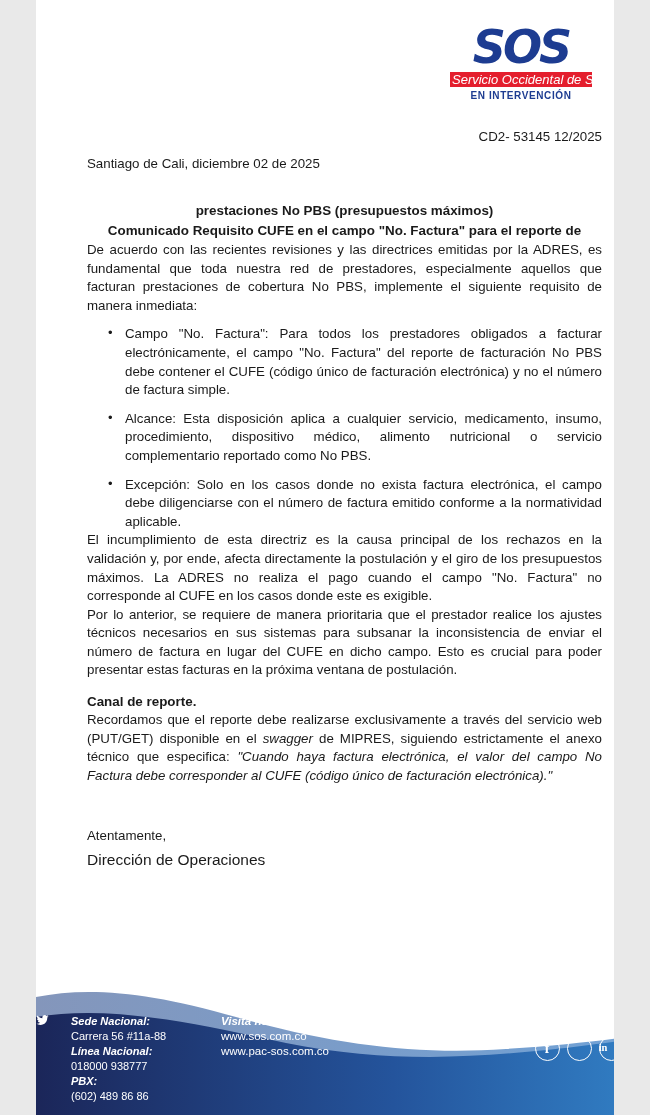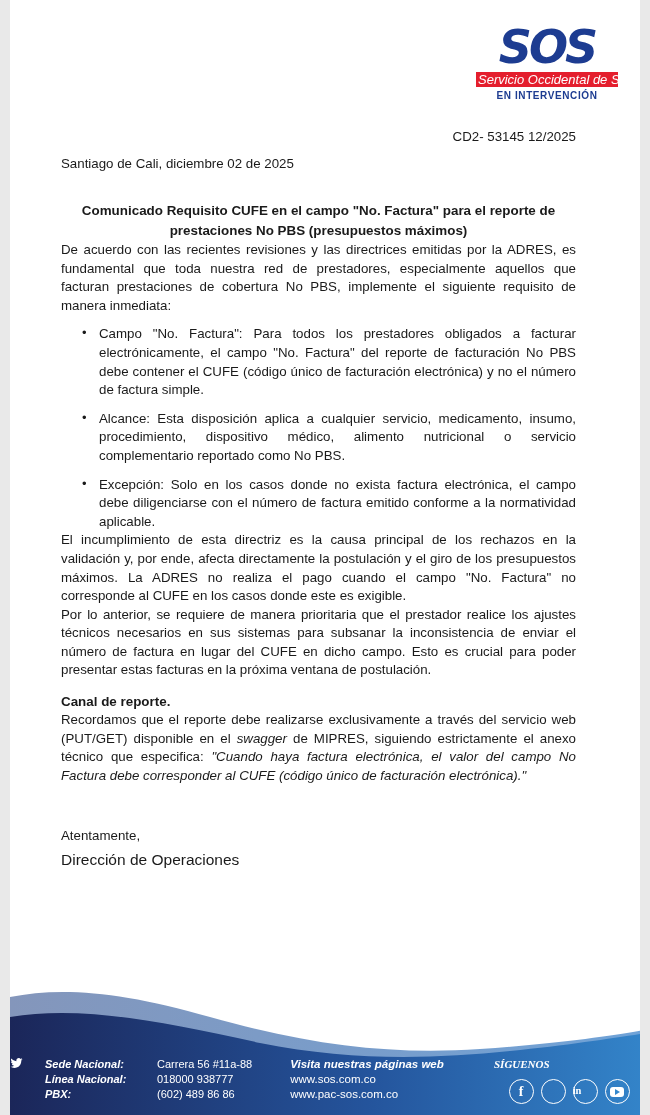--- a/index.html
+++ b/index.html
@@ -1,17 +1,17 @@
 <!DOCTYPE html>
 <html style="--logo_blue: #1d3c91; --logo_red: #e41e2d; --footer_navy: #1b2659; --footer_blue: #3487cc; --wave_light_left: #8496bb; --wave_light_right: #6fa3d8; --text: #1a1a1a;"><head>
 <meta charset="utf-8">
 <style>
   html,body{margin:0;padding:0;background:#e9e9e9;}
   .page{
-    position:relative;width:630px;height:1115px;margin:0 auto;background:#ffffff;
+    position:relative;width:578px;height:1115px;margin:0 auto;background:#ffffff;
     font-family:"Liberation Sans","DejaVu Sans",sans-serif;color:#1a1a1a;overflow:hidden;
   }
   
   .logo{position:absolute;top:24px;right:22px;width:142px;text-align:center;}
   .logo-sos{
     font-family:"DejaVu Sans",sans-serif;font-weight:bold;font-style:italic;
     color:var(--logo_blue,#1d3c91);font-size:46px;line-height:46px;letter-spacing:-3px;
   }
   .logo-banner{
     background:var(--logo_red,#e41e2d);color:#ffffff;font-weight:normal;font-style:italic;
@@ -41,21 +41,21 @@
   .italic{font-style:italic;}
   .closing{font-size:13.3px;margin-top:42px;line-height:18px;}
   .signature{font-size:15.5px;font-weight:normal;margin-top:5px;line-height:20px;}
   
   .footer{position:absolute;left:0;bottom:0;width:650px;height:130px;}
   .footer svg{position:absolute;left:0;top:0;}
   .footer-content{
     position:absolute;left:0;bottom:11px;width:100%;box-sizing:border-box;
     padding:0 16px 0 35px;display:flex;align-items:flex-start;color:#ffffff;
   }
-  .contact-row{display:flex;font-size:11px;line-height:15px;}
+  .contact-row{display:flex;font-size:11px;line-height:15px;flex-direction:column;}
   .contact-row .lbl{width:112px;font-weight:bold;font-style:italic;}
   .contact-row .val{white-space:nowrap;}
   .col-web{margin-left:38px;font-size:11.5px;line-height:15px;}
   .col-web .web-heading{font-weight:bold;font-style:italic;}
   .col-web a{color:#ffffff;text-decoration:none;display:block;}
   .col-social{margin-left:auto;text-align:left;width:150px;font-family:Liberation Serif, serif;}
   .social-heading{font-weight:bold;font-style:italic;font-size:11px;line-height:15px;}
   .social-row{display:flex;justify-content:center;gap:7px;margin-top:7px;}
   .social-circle{
     width:25px;height:25px;border-radius:50%;border:1.6px solid #ffffff;box-sizing:border-box;
@@ -82,22 +82,22 @@
     <div class="logo-banner">Servicio Occidental de Salud</div>
     <div class="logo-tagline">EN INTERVENCIÓN</div>
   </div>
 
   <div class="body-area">
 
     <div class="ref">CD2- 53145 12/2025</div>
     <div class="dateline">Santiago de Cali, diciembre 02 de 2025</div>
 
     <div class="doc-title">
+      <div>prestaciones No PBS (presupuestos máximos)</div>
       <div>Comunicado Requisito CUFE en el campo "No. Factura" para el reporte de</div>
-      <div>prestaciones No PBS (presupuestos máximos)</div>
     </div>
 
     <p class="para mt-intro">De acuerdo con las recientes revisiones y las directrices emitidas por la ADRES, es fundamental que toda nuestra red de prestadores, especialmente aquellos que facturan prestaciones de cobertura No PBS, implemente el siguiente requisito de manera inmediata:</p>
 
 
     <ul class="req-list">
       <li>
         <span class="bullet">•</span>
         <span>Campo "No. Factura": Para todos los prestadores obligados a facturar electrónicamente, el campo "No. Factura" del reporte de facturación No PBS debe contener el CUFE (código único de facturación electrónica) y no el número de factura simple.</span>
       </li>

